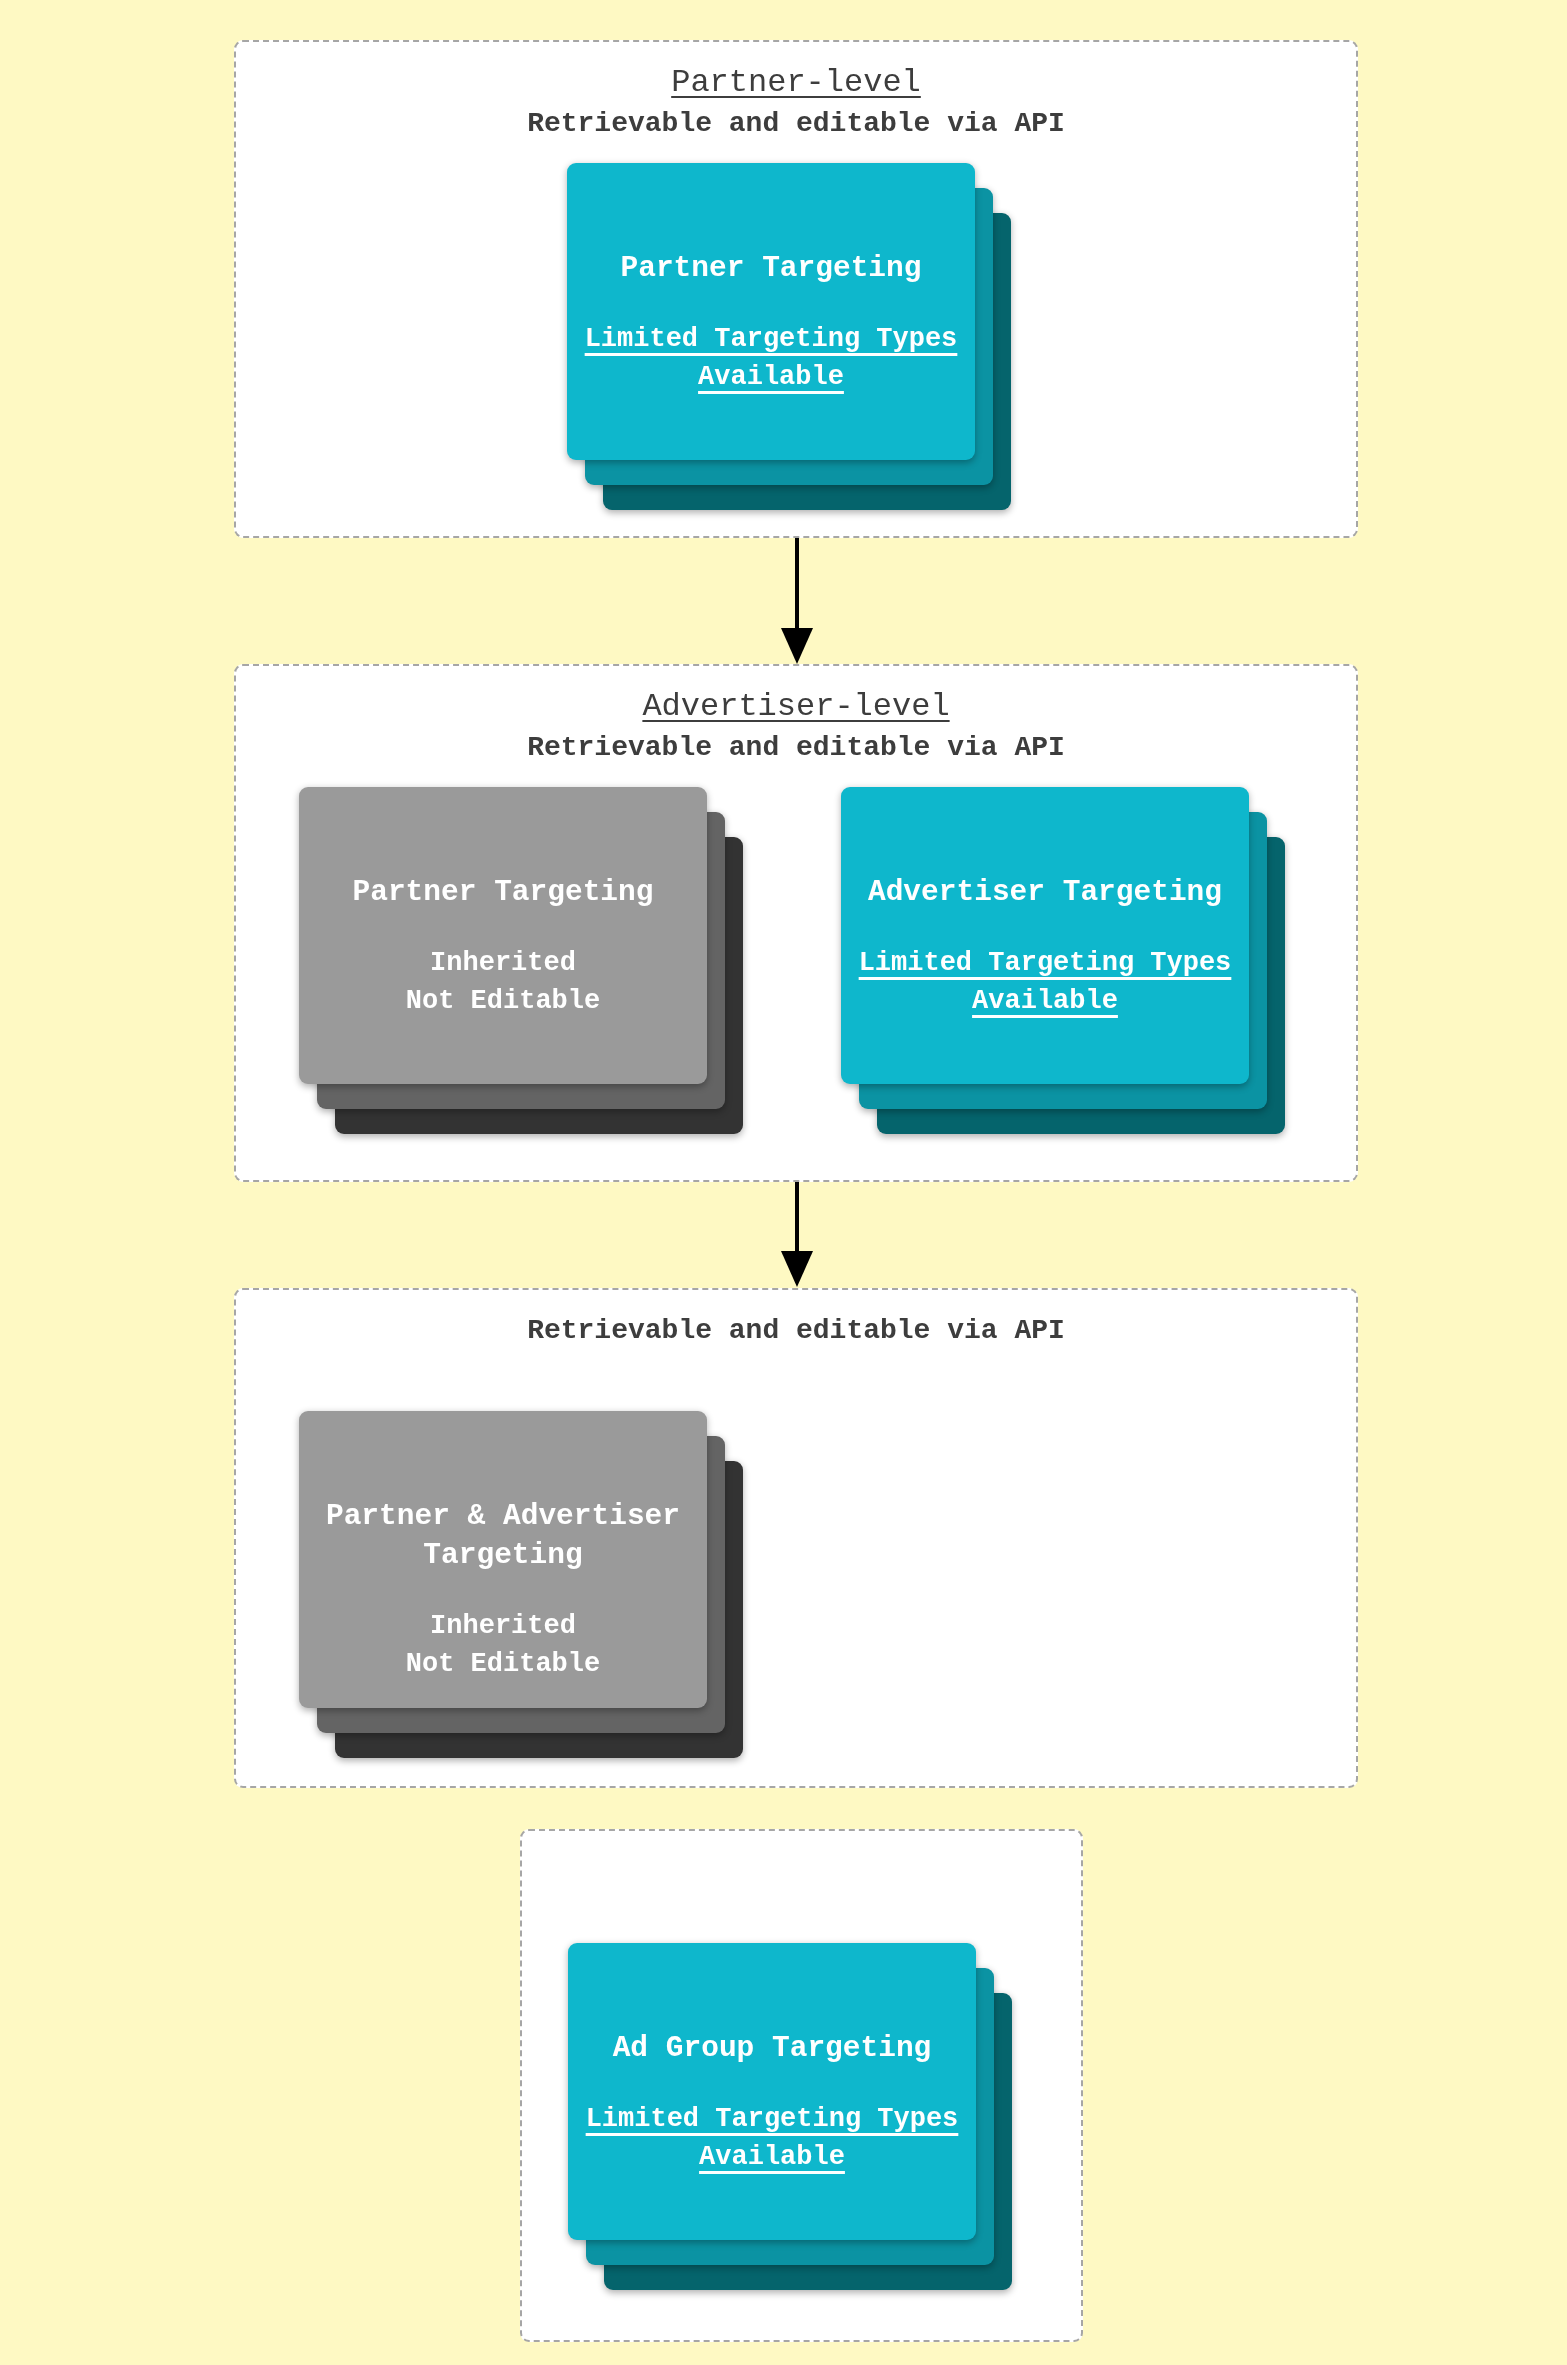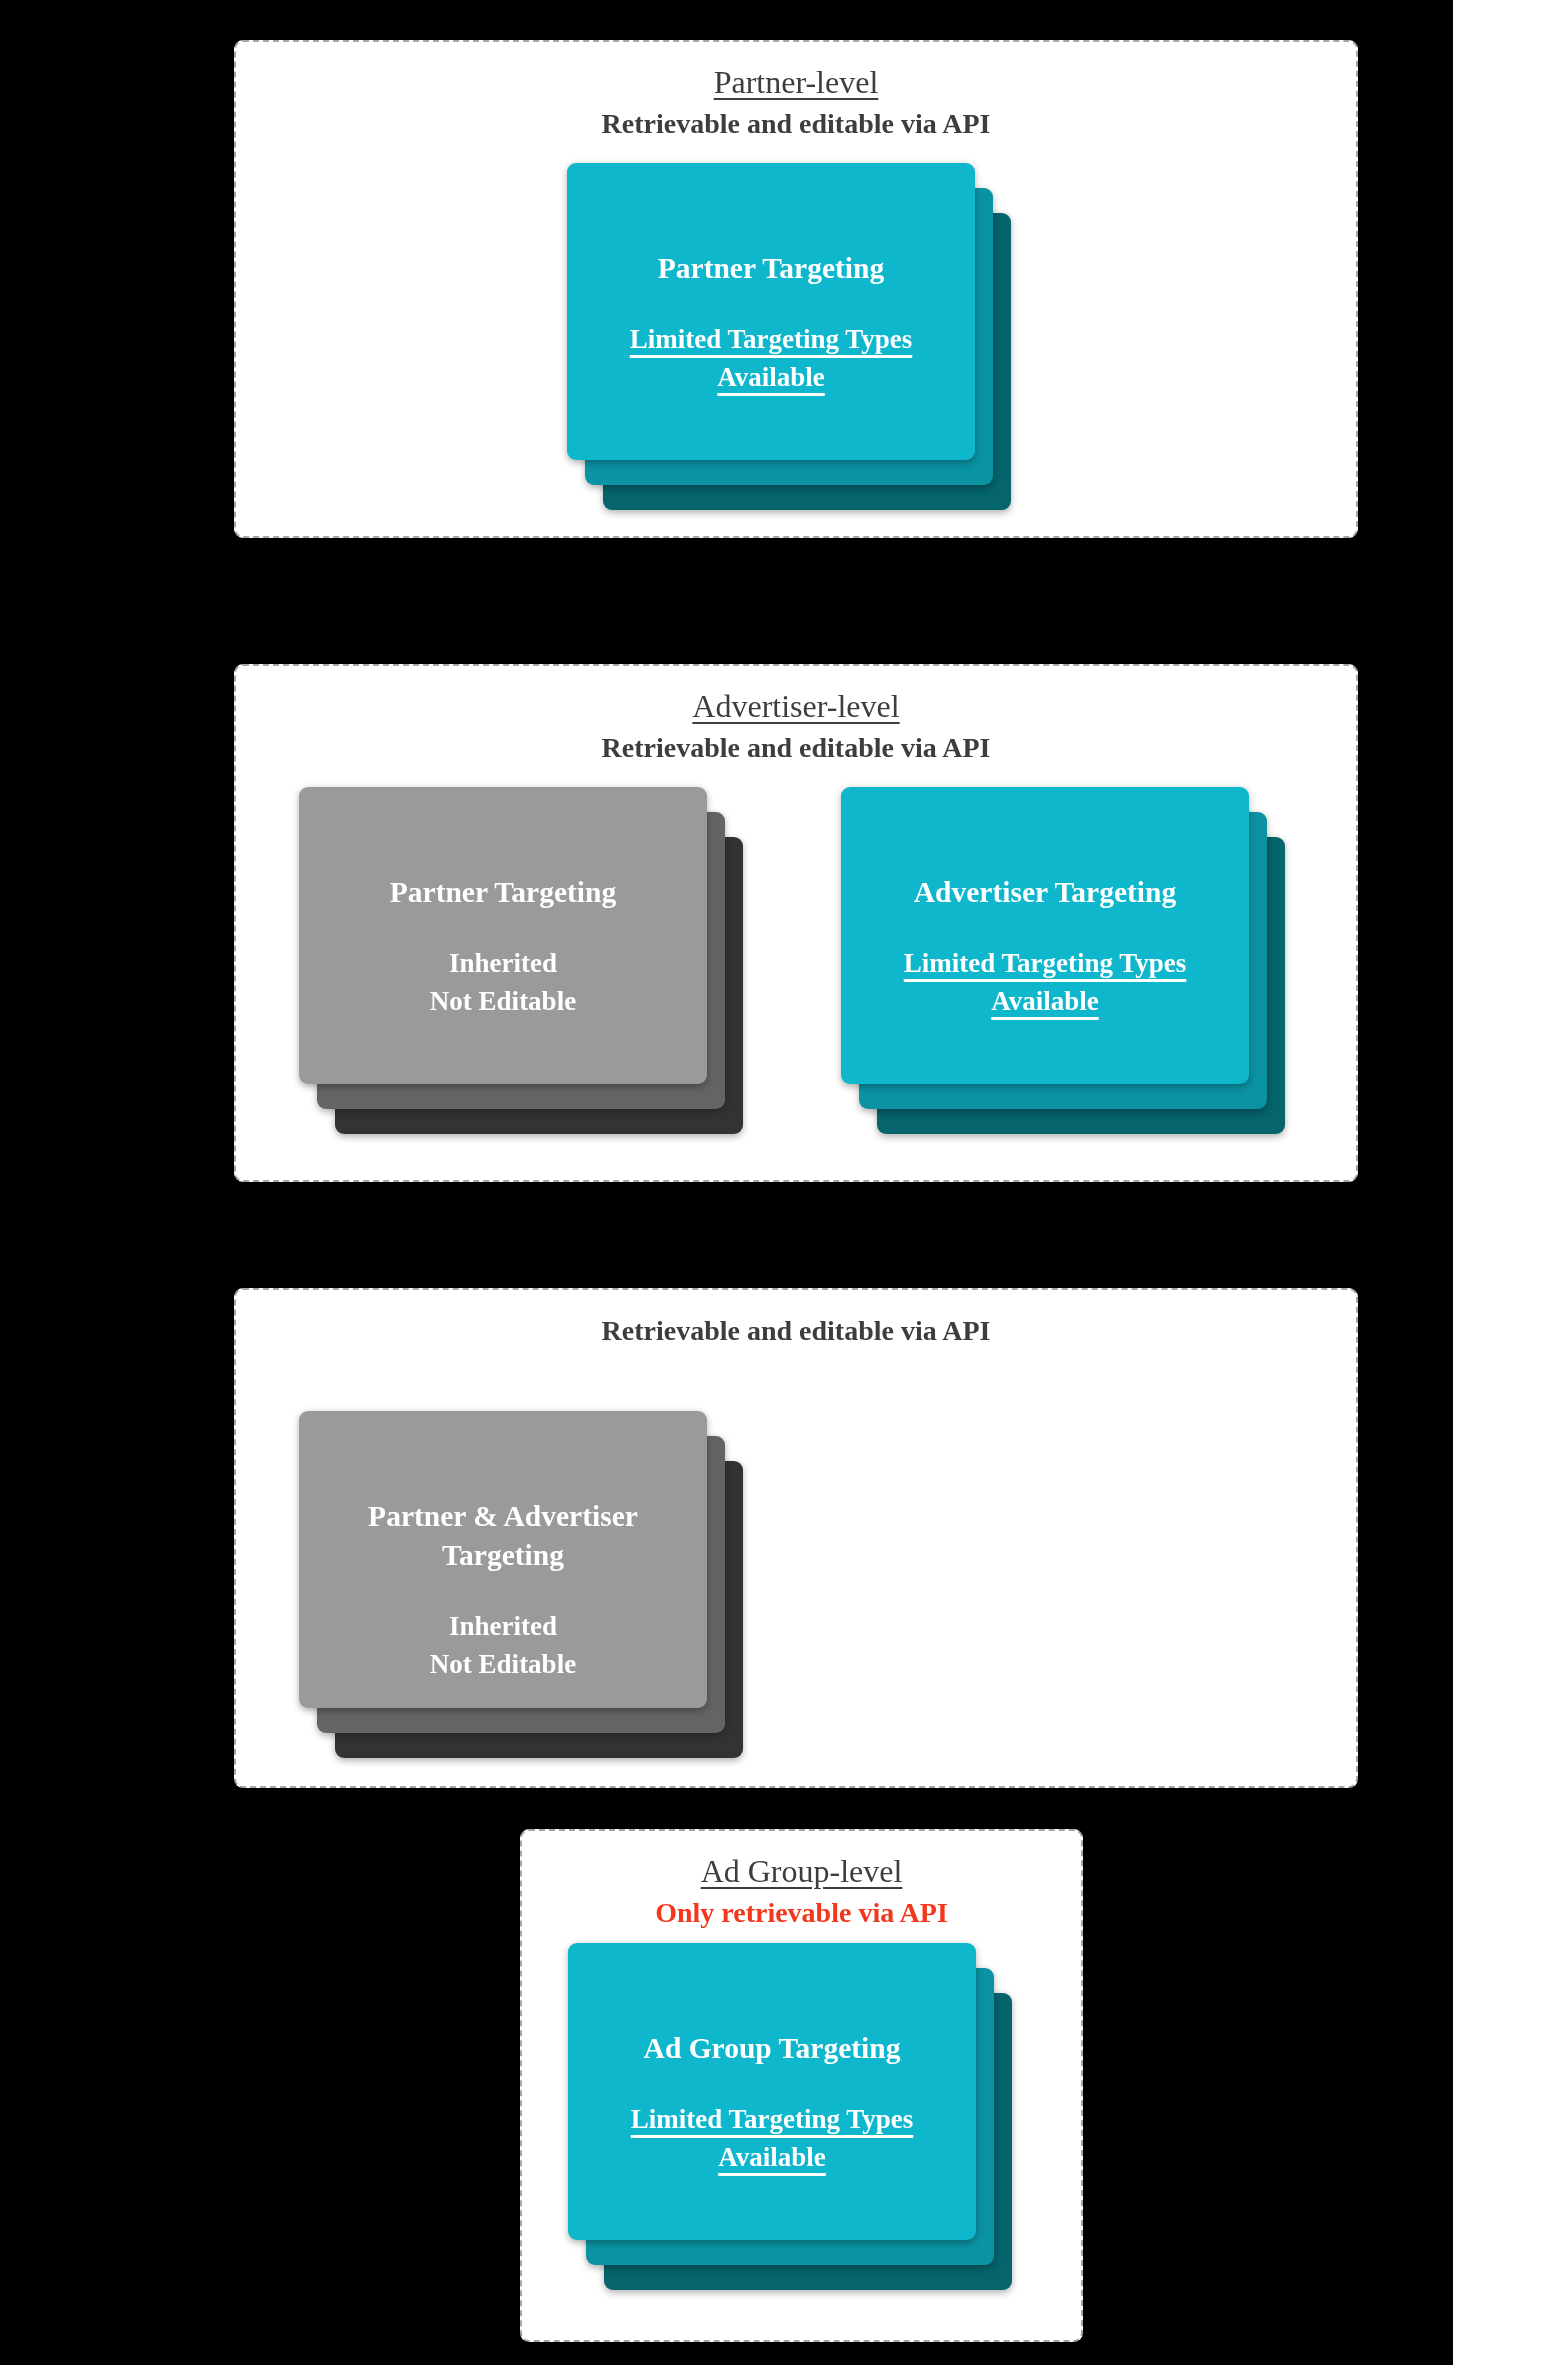--- a/index.html
+++ b/index.html
@@ -1,21 +1,21 @@
 <!DOCTYPE html>
 <html style="--teal_front: #0EB7CC; --teal_mid: #0B93A3; --teal_back: #05646C; --gray_front: #9A9A9A; --gray_mid: #646464; --gray_back: #333333; --header_text: #3D3D3D; --red: #F4371C; --arrow: #000000; --dash: #A6A6A6; --card_text: #FFFFFF;font-size:14.3px"><head>
 <meta charset="utf-8">
 <style>
   html,body{margin:0;padding:0;background:#ffffff;}
   .canvas{
     position:relative;
-    width:1453px;
+    width:1567px;
     height:2366px;
-    background:#000000;
-    font-family:Liberation Serif, serif;
+    background:#fef9c3;
+    font-family:Liberation Mono, monospace;
     overflow:hidden;
   }
   .panel{
     position:absolute;
     border:2.7px dashed var(--dash);
     border-radius:9px;
     box-sizing:border-box;
     background:#ffffff;
   }
   .panel-header{
@@ -169,24 +169,20 @@
       <div class="layer mid"></div>
       <div class="layer front">
         <div class="card-title">Partner &amp; Advertiser Targeting</div>
         <div class="card-sub">Inherited</div>
         <div class="card-sub2">Not Editable</div>
       </div>
     </div>
   </section>
 
   <section class="panel" style="left:520px;top:1829px;width:563px;height:513px">
-    <div class="panel-header">
-      <div class="panel-title">Ad Group-level</div>
-      <div class="panel-subtitle red">Only retrievable via API</div>
-    </div>
     <div class="stack teal" style="left:46px;top:112px">
       <div class="layer back"></div>
       <div class="layer mid"></div>
       <div class="layer front">
         <div class="card-title">Ad Group Targeting</div>
         <div class="card-sub u">Limited Targeting Types Available</div>
       </div>
     </div>
   </section>
 

